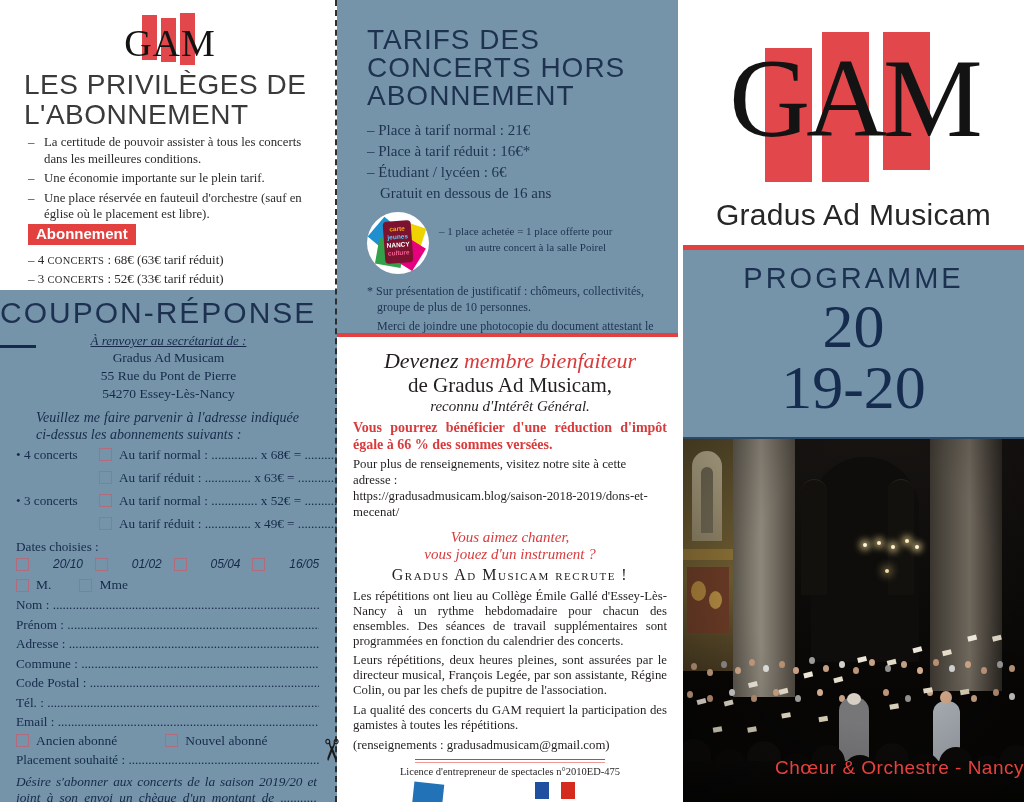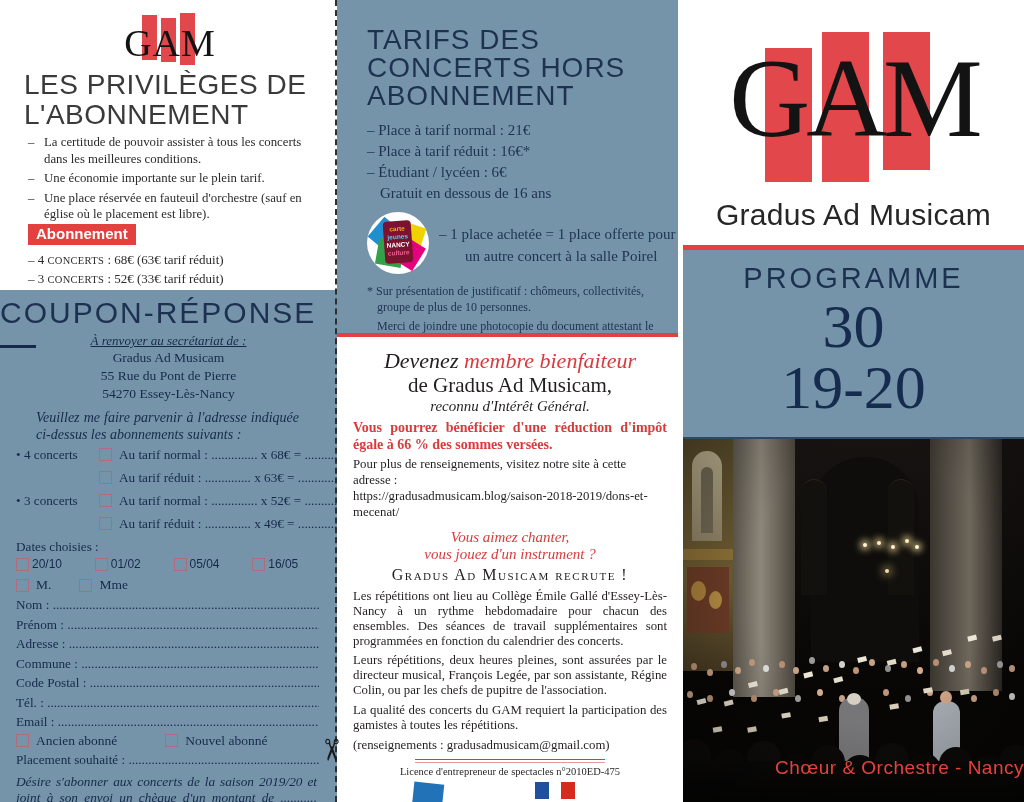--- a/index.html
+++ b/index.html
@@ -44,21 +44,21 @@
   .cp-addr{text-align:center;margin-top:3px;}
   .cp-send{font-size:13px;text-decoration:underline;}
   .cp-line{font-size:13.5px;line-height:1.33;}
   .cp-instr{margin:6px 38px 0 36px;font-size:14px;line-height:1.22;text-align:justify;}
   .cb{display:inline-block;width:11px;height:11px;border:1.5px solid #b06c7c;vertical-align:-1px;flex:0 0 11px;}
   .cp-row{display:flex;align-items:center;gap:7px;height:23px;margin-left:16px;font-size:13.2px;}
   .cp-row .bullet{flex:0 0 76px;}
   .cp-row .lbl{white-space:nowrap;overflow:hidden;flex:1;}
   .cp-dates-label{margin:4px 0 0 16px;font-size:13.2px;}
   .cp-dates{display:flex;margin:2px 6px 0 16px;font-size:12px;font-family:"Liberation Sans",sans-serif;}
-  .cp-dates .dt{width:25%;display:flex;align-items:center;gap:3px;}
+  .cp-dates .dt{width:25%;display:flex;align-items:center;gap:24px;font-style:italic;}
   .cp-civ{display:flex;gap:28px;margin:6px 0 0 16px;font-size:13.5px;align-items:center;}
   .cp-civ .opt,.cp-status .opt{display:flex;align-items:center;gap:7px;}
   .cp-fields{margin:2px 18px 0 16px;}
   .field{font-size:13.2px;line-height:19.5px;white-space:nowrap;overflow:hidden;}
   .cp-status{display:flex;gap:48px;margin:1px 0 0 16px;font-size:13.5px;}
   .cp-place{margin:1px 18px 0 16px;}
   .cp-note{margin:5px 20px 0 16px;font-size:13.3px;line-height:1.23;text-align:justify;}
   
   .tf-inner{padding:12px 0 0 30px;margin-top:14px;}
   .tf-title{font-size:28px;line-height:1.0;letter-spacing:1px;color:#1e3250;}
@@ -69,21 +69,21 @@
   .cj .circle{position:absolute;inset:0;background:#fff;border-radius:50%;}
   .cj .sq{position:absolute;width:26px;height:26px;}
   .cj .sq.b{left:6px;top:10px;background:#1f8fd0;transform:rotate(40deg);}
   .cj .sq.y{left:30px;top:12px;background:#efd300;transform:rotate(18deg);}
   .cj .sq.g{left:10px;top:28px;background:#33a14a;transform:rotate(10deg);}
   .cj .sq.m{left:28px;top:28px;background:#e6007e;transform:rotate(32deg);}
   .cj .badge2{position:absolute;left:17px;top:9px;width:28px;height:42px;background:#7a1230;border-radius:4px;
               transform:rotate(-4deg);color:#fff;font-family:"Liberation Sans",sans-serif;font-weight:700;
               font-size:6.5px;line-height:1.25;text-align:center;padding-top:4px;box-sizing:border-box;}
   .cj .c1{color:#f5a623;} .cj .c2{color:#5bc8f5;} .cj .c3{color:#ffffff;} .cj .c4{color:#f06292;}
-  .tf-offer-text{margin-left:10px;margin-top:12px;font-size:15px;line-height:1.45;}
+  .tf-offer-text{margin-left:10px;margin-top:12px;font-size:11px;line-height:1.45;}
   .tf-offer-text .l2{padding-left:26px;}
   .tf-notes{margin-top:10px;width:302px;font-size:12px;line-height:1.3;}
   .tf-n1{padding-left:10px;text-indent:-10px;}
   .tf-n2{margin-top:4px;padding-left:10px;}
   
   .mw{padding:8px 16px 0;}
   .mw-h1{text-align:center;font-size:22px;line-height:1.05;}
   .mw-h1 .red{color:#d93b3c;}
   .mw-h2{text-align:center;font-size:21px;margin-top:1px;}
   .mw-h3{text-align:center;font-size:15px;margin-top:0px;}
@@ -374,21 +374,21 @@
       <div class="gam-bar" style="left:46px;top:20px;width:47px;height:134px;"></div>
       <div class="gam-bar" style="left:103px;top:4px;width:47px;height:150px;"></div>
       <div class="gam-bar" style="left:164px;top:4px;width:47px;height:138px;"></div>
       <div class="t">GAM</div>
     </div>
     <div class="rw-sub">Gradus Ad Musicam</div>
   </div>
   <div id="right-redline" class="abs"></div>
   <div id="right-blue" class="abs">
     <div class="rb-prog thin">PROGRAMME</div>
-    <div class="rb-y1">30</div>
+    <div class="rb-y1">20</div>
     <div class="rb-y2">19-20</div>
   </div>
 
   <div id="right-photo" class="abs">
     <div class="abs ph-fresco">
       <div class="ph-arch"></div>
       <div class="ph-saint"></div>
       <div class="ph-band"></div>
       <div class="ph-panel2"></div>
       <div class="ph-gold1"></div>

